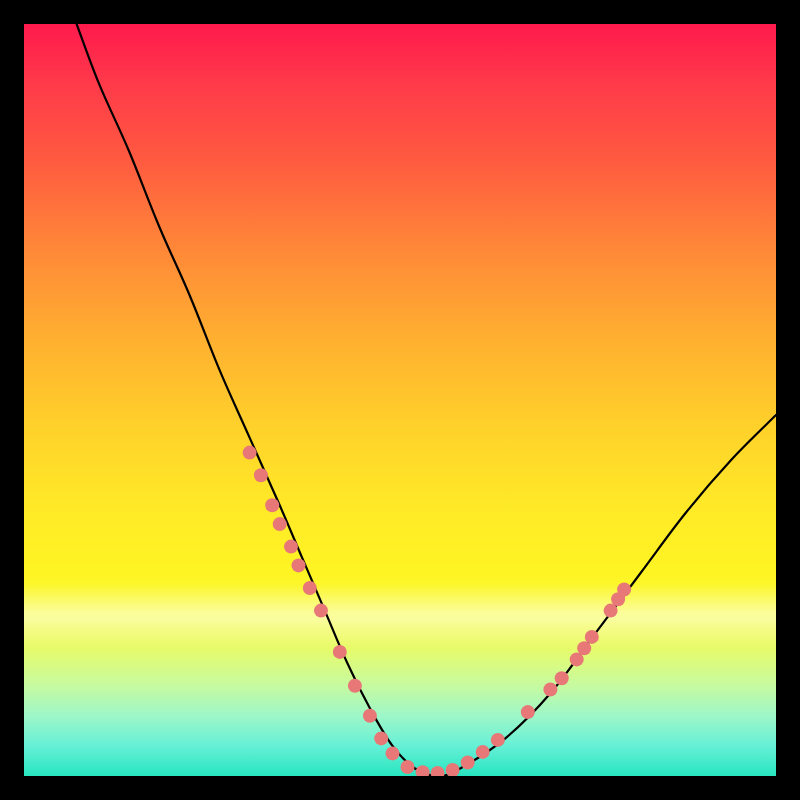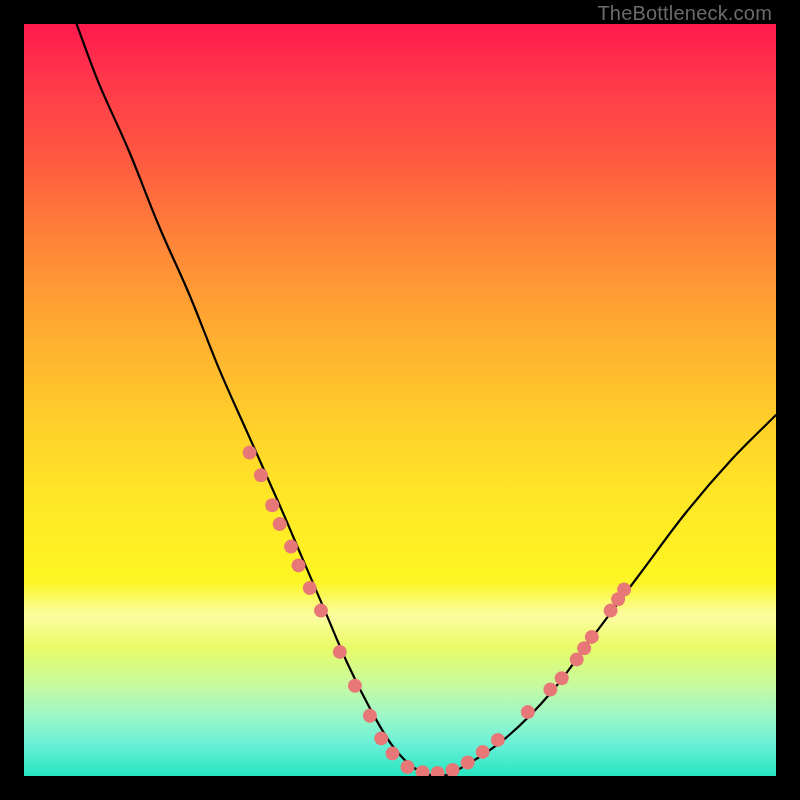--- a/index.html
+++ b/index.html
@@ -119,14 +119,13 @@
           <circle cx="552.7" cy="635.4" r="7" fill="#e87878"></circle>
           <circle cx="560.2" cy="624.2" r="7" fill="#e87878"></circle>
           <circle cx="567.8" cy="612.9" r="7" fill="#e87878"></circle>
           <circle cx="586.6" cy="586.6" r="7" fill="#e87878"></circle>
           <circle cx="594.1" cy="575.3" r="7" fill="#e87878"></circle>
           <circle cx="600.1" cy="565.5" r="7" fill="#e87878"></circle>
         </g>
     </svg>
   </div>
 
-  <div class="watermark">TheBottleneck.com</div>
 </div>
 
 </body></html>

